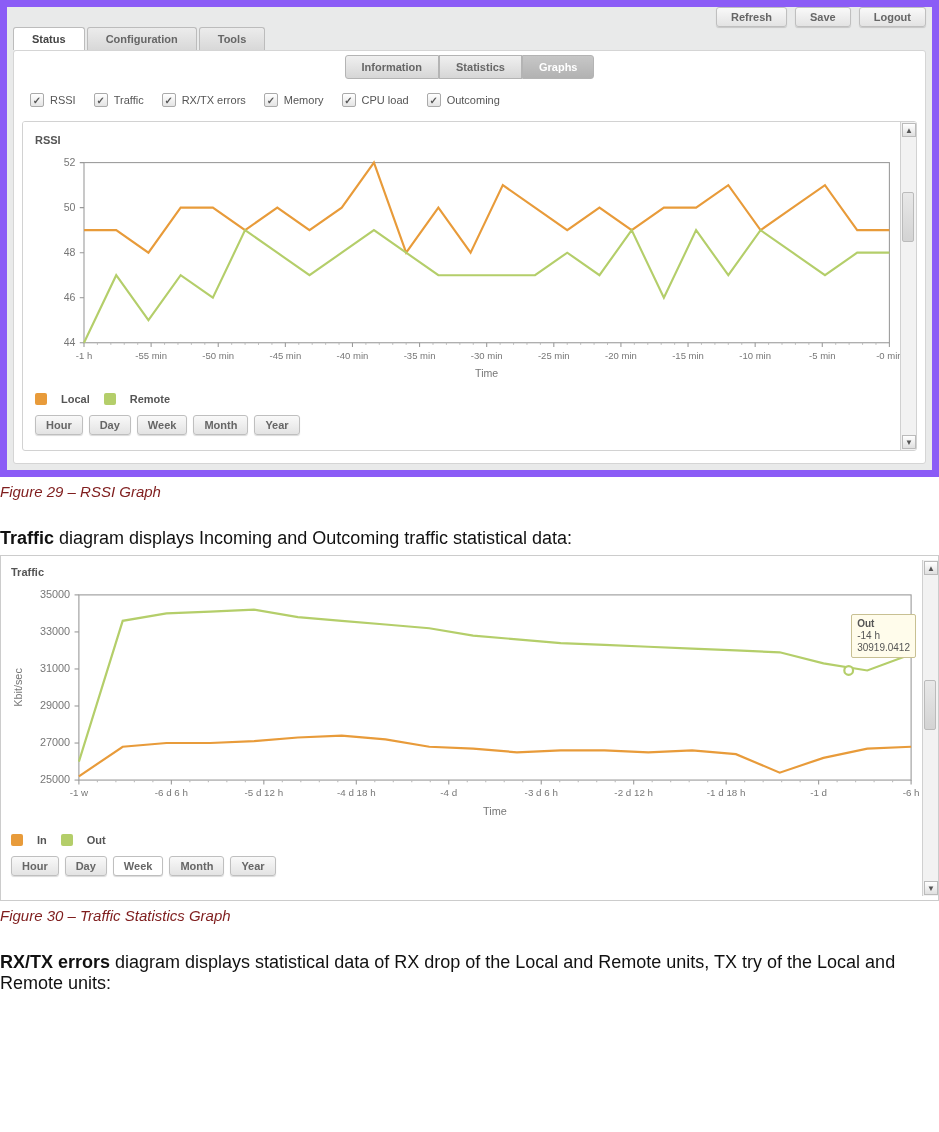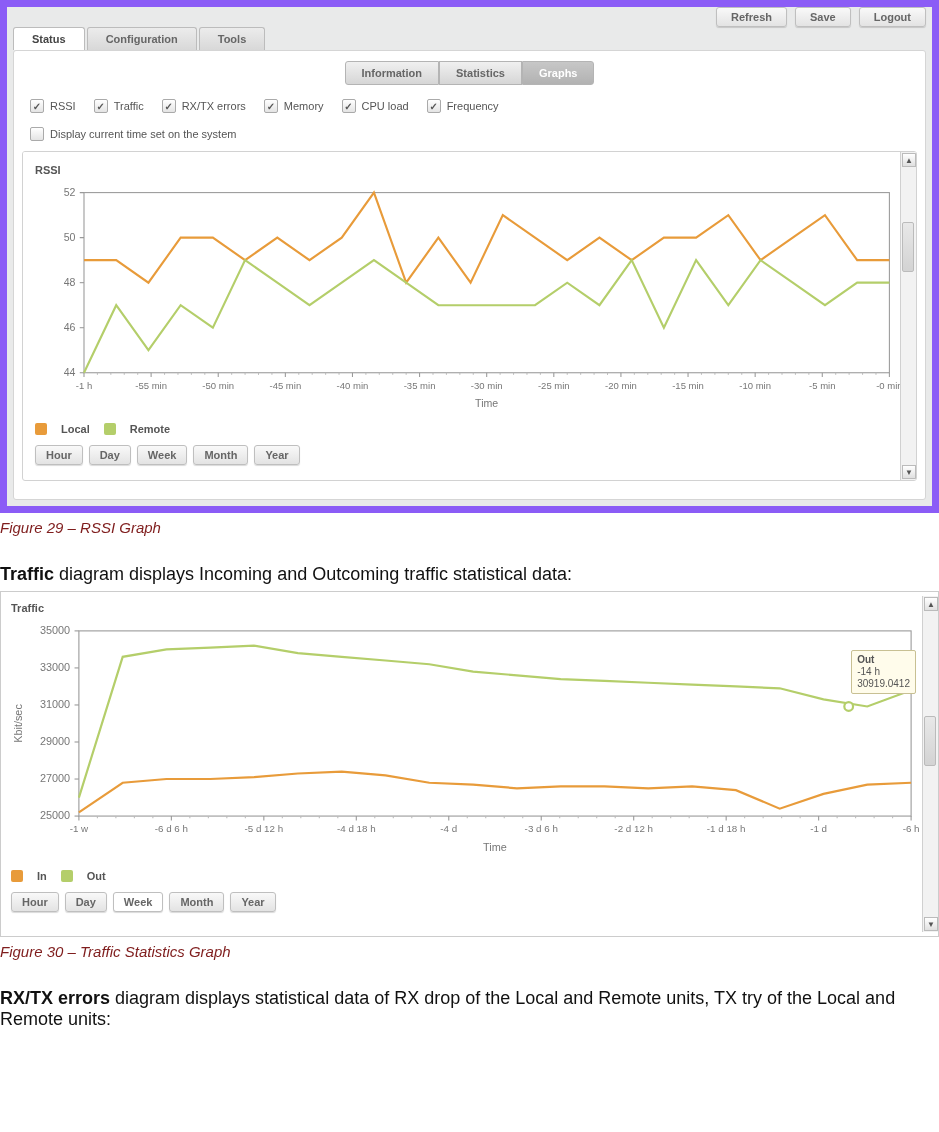--- a/index.html
+++ b/index.html
@@ -4,21 +4,21 @@
 <style>
   * { margin:0; padding:0; box-sizing:border-box; }
   body { font-family: Arial, Helvetica, sans-serif; background:#fff; width:939px; }
   .screenshot { background:#e9eaea; border:7px solid #8b5cf6; position:relative; }
   .topbar { height:20px; display:flex; justify-content:flex-end; gap:8px; padding:0 6px 0 0; align-items:flex-start; }
   .btn { background:linear-gradient(#f9f9f9,#e3e3e3); border:1px solid #bfbfbf; border-radius:3px; font-size:11px; font-weight:bold; color:#666; padding:3px 14px; cursor:pointer; box-shadow:0 1px 1px rgba(0,0,0,0.15); }
   .btn.sm { padding:3px 10px; }
   .tabs { display:flex; gap:2px; padding-left:6px; }
   .tab { background:linear-gradient(#ececec,#d8d8d8); border:1px solid #bcbcbc; border-bottom:none; border-radius:3px 3px 0 0; font-size:11px; font-weight:bold; color:#666; padding:5px 18px; cursor:pointer; }
   .tab.active { background:#fff; color:#444;text-align:right; }
-  .panel { background:#fff; margin:0 6px 6px 6px; border:1px solid #d5d5d5; border-radius:3px; padding:10px 8px; font-size:11px; color:#666; }
+  .panel { background:#fff; margin:0 6px 6px 6px; border:1px solid #d5d5d5; border-radius:3px; padding:4px 8px; font-size:11px; color:#666; }
   .subtabs { display:flex; justify-content:center; gap:0; margin-bottom:14px; }
   .subtab { background:linear-gradient(#f0f0f0,#d6d6d6); border:1px solid #b4b4b4; font-size:11px; font-weight:bold; color:#666; padding:5px 16px; cursor:pointer; }
   .subtab:first-child { border-radius:3px 0 0 3px; }
   .subtab:last-child { border-radius:0 3px 3px 0; }
   .subtab.active { background:linear-gradient(#c7c7c7,#b2b2b2); color:#fff; }
   .check-row { display:flex; gap:18px; align-items:center; flex-wrap:wrap; margin-bottom:14px; padding-left:8px; }
   .chk { display:flex; align-items:center; gap:6px; font-size:11px; color:#555; }
   .cbox { width:14px; height:14px; background:linear-gradient(#fff,#e4e4e4); border:1px solid #aaa; border-radius:2px; display:flex; align-items:center; justify-content:center; font-size:10px; color:#555; font-weight:bold; }
   .chart-scroll { position:relative; margin:0 0 8px 0; border:1px solid #d2d2d2; border-radius:3px; overflow:hidden; }
   .scrollbar { position:absolute; right:0; top:0; bottom:0; width:16px; background:#f2f2f2; border-left:1px solid #d0d0d0; }
@@ -73,27 +73,21 @@
       <label class="chk">
           <span class="cbox">✓</span>
           <span>Memory</span>
         </label>
       <label class="chk">
           <span class="cbox">✓</span>
           <span>CPU load</span>
         </label>
       <label class="chk">
           <span class="cbox">✓</span>
-          <span>Frequency</span>
-        </label>
-    </div>
-    <div class="check-row" style="margin-bottom:10px;">
-      <label class="chk">
-          <span class="cbox"></span>
-          <span>Display current time set on the system</span>
+          <span>Outcoming</span>
         </label>
     </div>
 
     <div class="chart-scroll" style="height:330px;">
       <div class="chart-box">
         <div class="chart-title">RSSI</div>
         <svg id="rssiChart" class="chart-svg" viewBox="0 0 820 220">
             <rect x="50" y="10" width="760" height="170" fill="none" stroke="#999" stroke-width="1"></rect>
             <line x1="46" y1="180" x2="50" y2="180" stroke="#999"></line>
             <text x="42" y="183" text-anchor="end" font-size="10" fill="#777">44</text>

